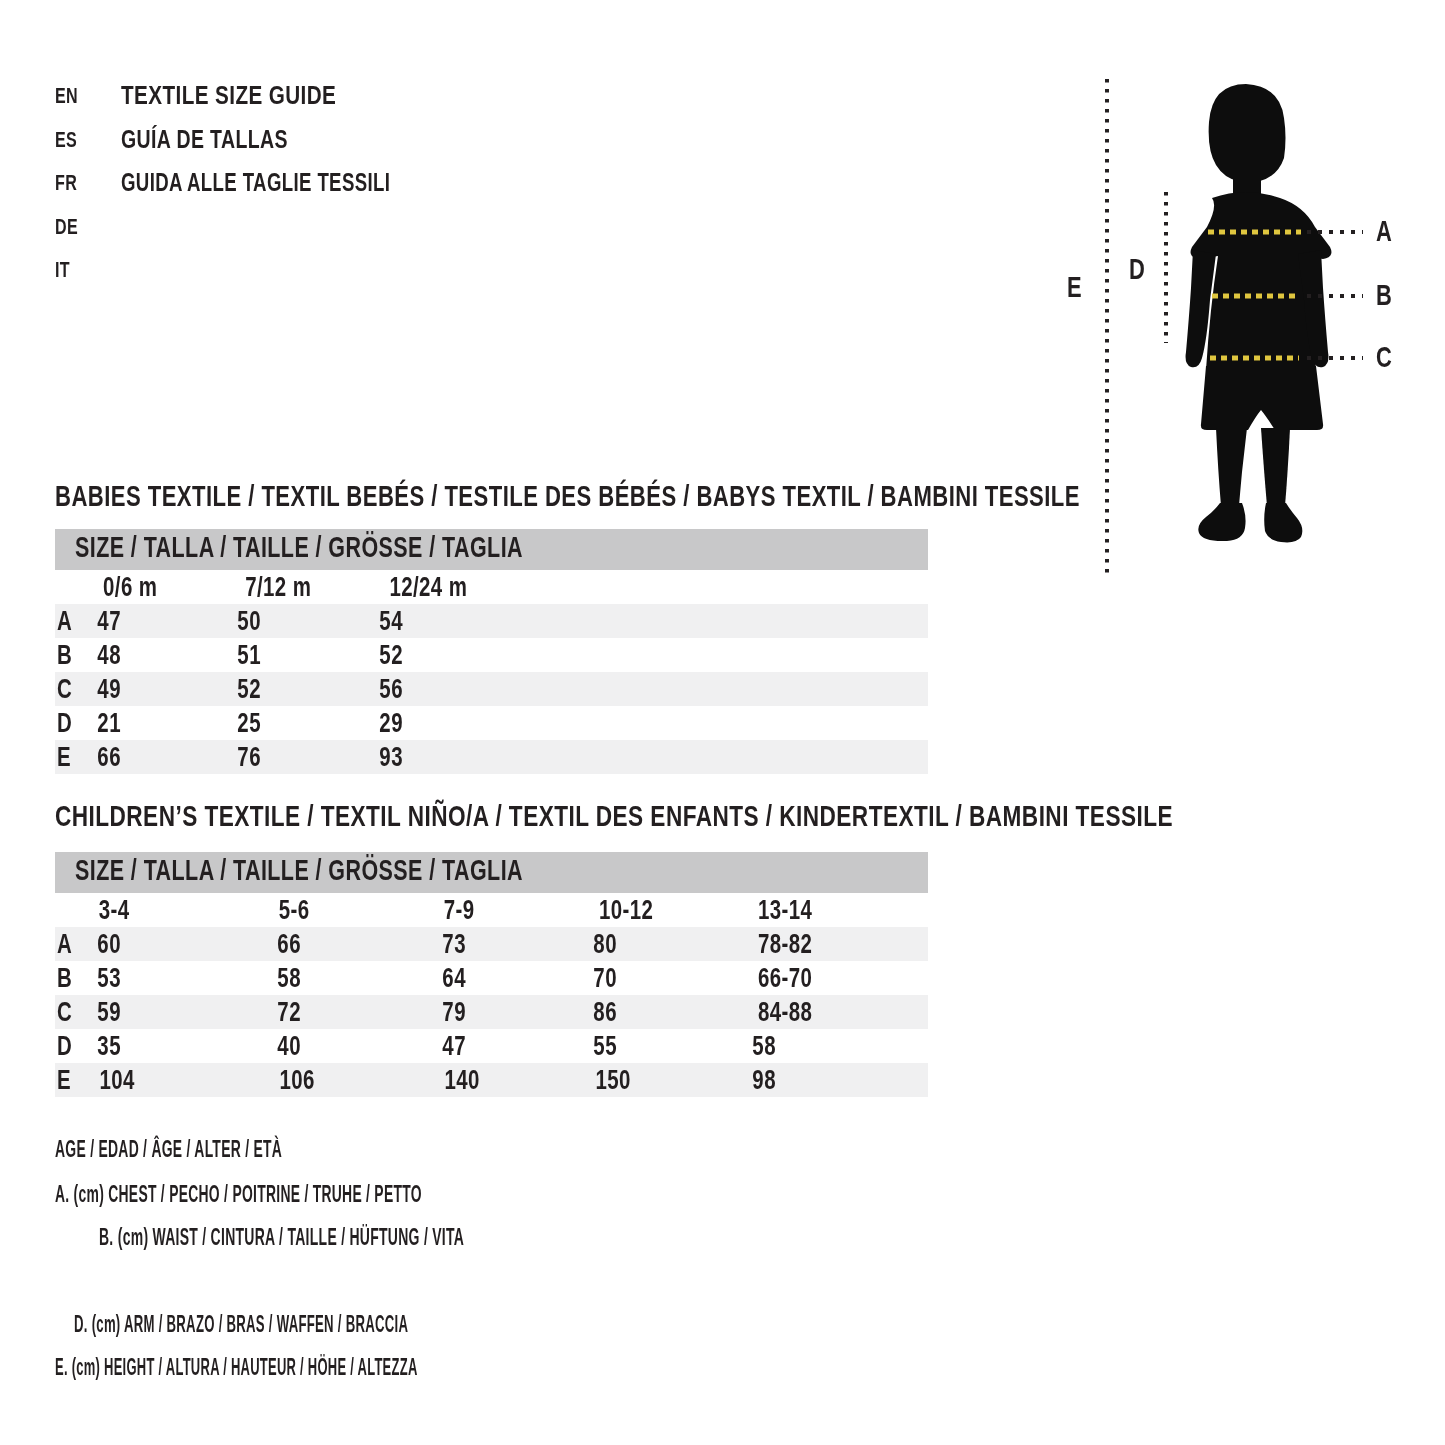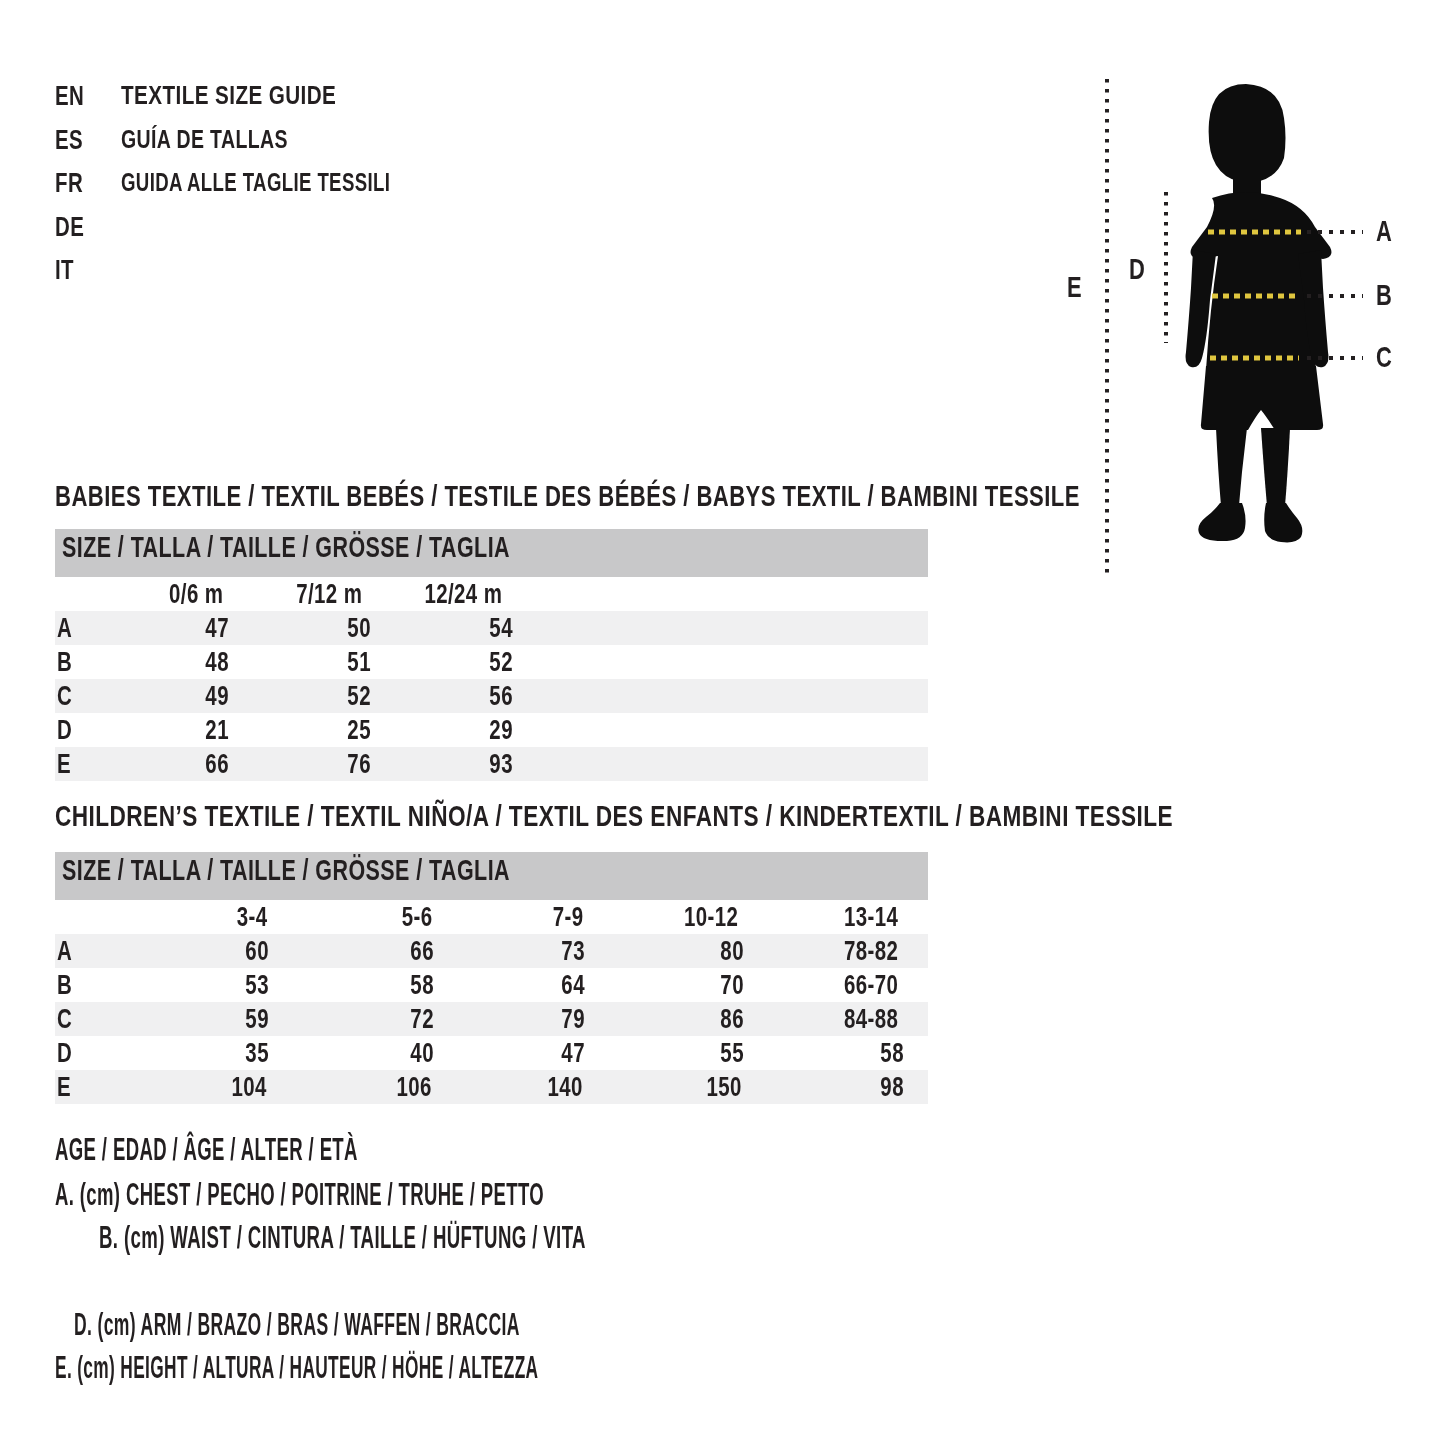--- a/index.html
+++ b/index.html
@@ -5,38 +5,38 @@
   html,body{margin:0;padding:0;background:#fff;}
   #page{position:relative;width:1445px;height:1445px;background:var(--white);overflow:hidden;
         font-family:"Liberation Sans","DejaVu Sans",sans-serif;}
   .abs{position:absolute;}
   .t{font-weight:700;color:var(--text);white-space:nowrap;letter-spacing:.02em;}
   .fit{display:inline-block;white-space:nowrap;transform-origin:0 50%;}
   .cx{display:inline-block;transform:scaleX(.73);transform-origin:50% 50%;}
   .cxl{display:inline-block;transform:scaleX(.73);transform-origin:0 50%;}
 
   
-  .lang-codes{left:55px;top:74px;font-size:28px;line-height:43.5px;}
+  .lang-codes{left:55px;top:74px;font-size:22px;line-height:43.5px;}
   .lang-titles{left:121px;top:74px;font-size:25px;line-height:43.5px;}
 
   
   .sec-head{font-size:30px;line-height:34px;}
 
   
   .tbl{position:absolute;left:55px;width:873px;}
-  .sizebar{height:48px;line-height:35px;background:var(--bar_gray);padding-left:7px;font-size:30px;}
+  .sizebar{height:41px;line-height:35px;background:var(--bar_gray);padding-left:20px;font-size:30px;}
   .trow{display:flex;height:34px;line-height:34px;font-size:28px;}
-  .trow div{text-align:right;}
+  .trow div{text-align:left;}
   .gray{background:var(--row_gray);}
   .lbl{width:36px;text-align:left !important;padding-left:2px;}
   .b1{width:140px;}.b2{width:142px;}.b3{width:142px;}
   .k1{width:180px;}.k2{width:165px;}.k3{width:151px;}.k4{width:159px;}.k5{width:160px;}
 
   
-  .legend-line{font-size:32px;line-height:30px;}
+  .legend-line{font-size:24px;line-height:30px;}
 
   
   #figure-svg{left:1050px;top:60px;}
   #figure-svg .body{fill:var(--black);}
   .dashB{stroke:var(--text);stroke-width:4;}
   .dashY{stroke:var(--dash_yellow);stroke-width:5;}
   .mlabel{font-size:30px;line-height:30px;}
 </style>
 </head>
 <body>

